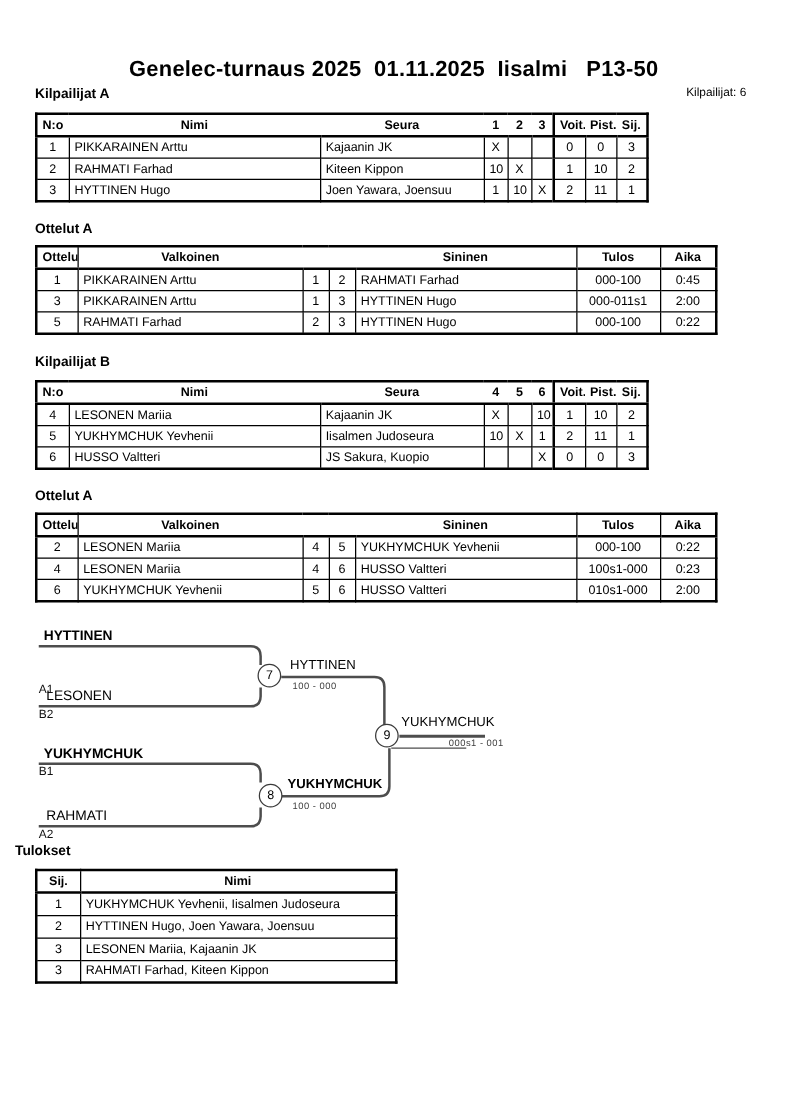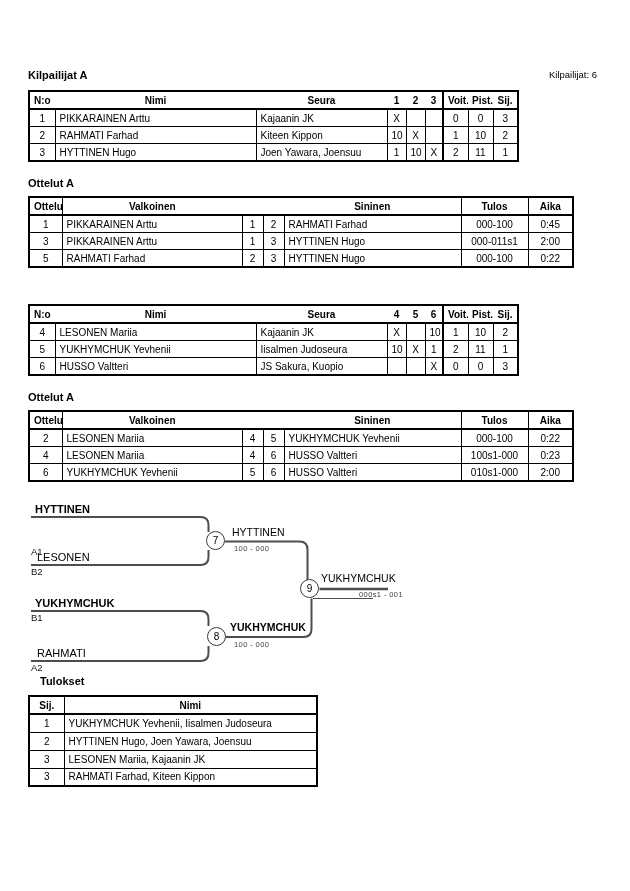--- a/index.html
+++ b/index.html
@@ -32,20 +32,21 @@
              letter-spacing:.4px; }
   .bk-circle { position:absolute; width:17px; height:17px; border:1.5px solid #3a3a3a;
              border-radius:50%; background:#fff; text-align:center; line-height:17px;
              font-size:10px; }
 </style>
 </head>
 <body>
 
 <div class="sheet">
 
+  <div class="abs title">Genelec-turnaus 2025  01.11.2025  Iisalmi   P13-50</div>
 
   <div class="abs sec-hd" style="left:28px; top:69px; width:417px;">Kilpailijat A</div>
   <div class="abs meta" style="left:447px; top:69px; width:150px;">Kilpailijat: 6</div>
 
   <table class="sheet-tbl" style="left:28px; top:90px; width:489px;">
     <colgroup>
         <col style="width:26px">
         <col style="width:201px">
         <col style="width:131px">
       <col style="width:19px">
@@ -148,20 +149,21 @@
       <td class="l">RAHMATI Farhad</td>
       <td class="c">2</td>
       <td class="c">3</td>
       <td class="l w">HYTTINEN Hugo</td>
       <td class="c">000-100</td>
       <td class="c">0:22</td>
     </tr>
   </tbody>
     </table>
 
+  <div class="abs sec-hd" style="left:28px; top:284px; width:417px;">Kilpailijat B</div>
 
   <table class="sheet-tbl" style="left:28px; top:304px; width:489px;">
     <colgroup>
         <col style="width:26px">
         <col style="width:201px">
         <col style="width:131px">
       <col style="width:19px">
         <col style="width:19px">
         <col style="width:18px">
       <col style="width:25px">
@@ -293,21 +295,21 @@
     <div class="bk-seed" style="left:31px; top:167px;">A2</div>
     <div class="bk-win w" style="left:230px; top:126px;">YUKHYMCHUK</div>
     <div class="bk-score" style="left:234px; top:144.5px;">100 - 000</div>
     <div class="bk-win" style="left:321px; top:77px;">YUKHYMCHUK</div>
     <div class="bk-score" style="left:323px; top:95px;padding-left:36px;">000s1 - 001</div>
     <div class="bk-circle" style="left:206px; top:36px;">7</div>
     <div class="bk-circle" style="left:207px; top:132px;">8</div>
     <div class="bk-circle" style="left:300px; top:84px;">9</div>
   </div>
 
-  <div class="abs sec-hd" style="left:40px; top:675px; width:288px;">Tulokset</div>
+  <div class="abs sec-hd" style="left:12px; top:675px; width:288px;">Tulokset</div>
 
   <table class="sheet-tbl" style="left:28px; top:695px; width:288px;">
     <colgroup>
         <col style="width:35px">
         <col style="width:253px">
       </colgroup>
     <tbody>
         <tr class="hdr" style="height:17px;">
       <th class="c">Sij.</th>
       <th class="c bl">Nimi</th>

